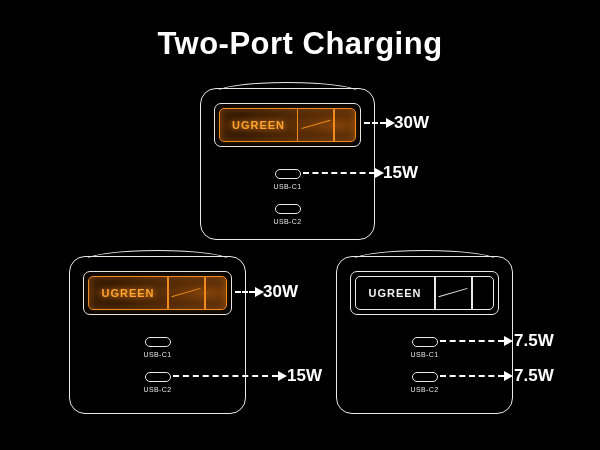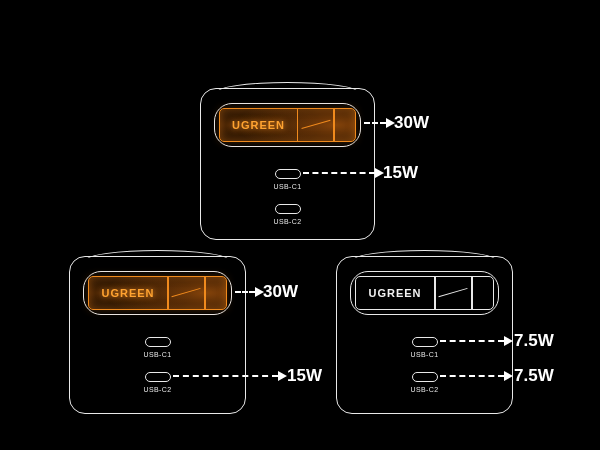--- a/index.html
+++ b/index.html
@@ -17,21 +17,21 @@
     background:#000;box-sizing:border-box;
   }
   .top-arc{position:absolute;top:-8px;left:16px;right:16px;height:9px;overflow:hidden;}
   .top-arc::before{
     content:'';position:absolute;left:0;right:0;top:1px;height:20px;
     border:1.5px solid #e9e9e9;border-radius:50%;box-sizing:border-box;
   }
   
   .display{
     position:absolute;left:13px;right:13px;top:14px;height:44px;
-    border:1.5px solid #e9e9e9;border-radius:18px;padding:4px;box-sizing:border-box;
+    border:1.5px solid #e9e9e9;border-radius:7px;padding:4px;box-sizing:border-box;
   }
   .display-inner{
     position:relative;width:100%;height:100%;
     border:1.5px solid #e9e9e9;border-radius:5px;box-sizing:border-box;
   }
   .brand{
     position:absolute;left:0;width:57%;top:50%;transform:translateY(-50%);
     text-align:center;font-size:11px;font-weight:bold;letter-spacing:1px;color:#f2f2f2;
   }
   .vdiv{position:absolute;left:57%;top:0;bottom:0;width:1.5px;background:#e9e9e9;}
@@ -70,20 +70,21 @@
   }
   .watt{
     position:absolute;color:#fff;font-size:17px;font-weight:bold;white-space:nowrap;text-align:center;
   }
 </style>
 </head>
 <body>
 
 <div class="stage">
 
+  <div class="title">Two-Port Charging</div>
 
   <div class="charger" style="left:200px;top:88px;width:175px;height:152px;">
     <div class="top-arc"></div>
     <div class="display lit">
       <div class="display-inner">
         <span class="brand">UGREEN</span>
         <span class="vdiv"></span>
         <span class="diag"></span>
         <span class="vdiv2"></span>
       </div>

